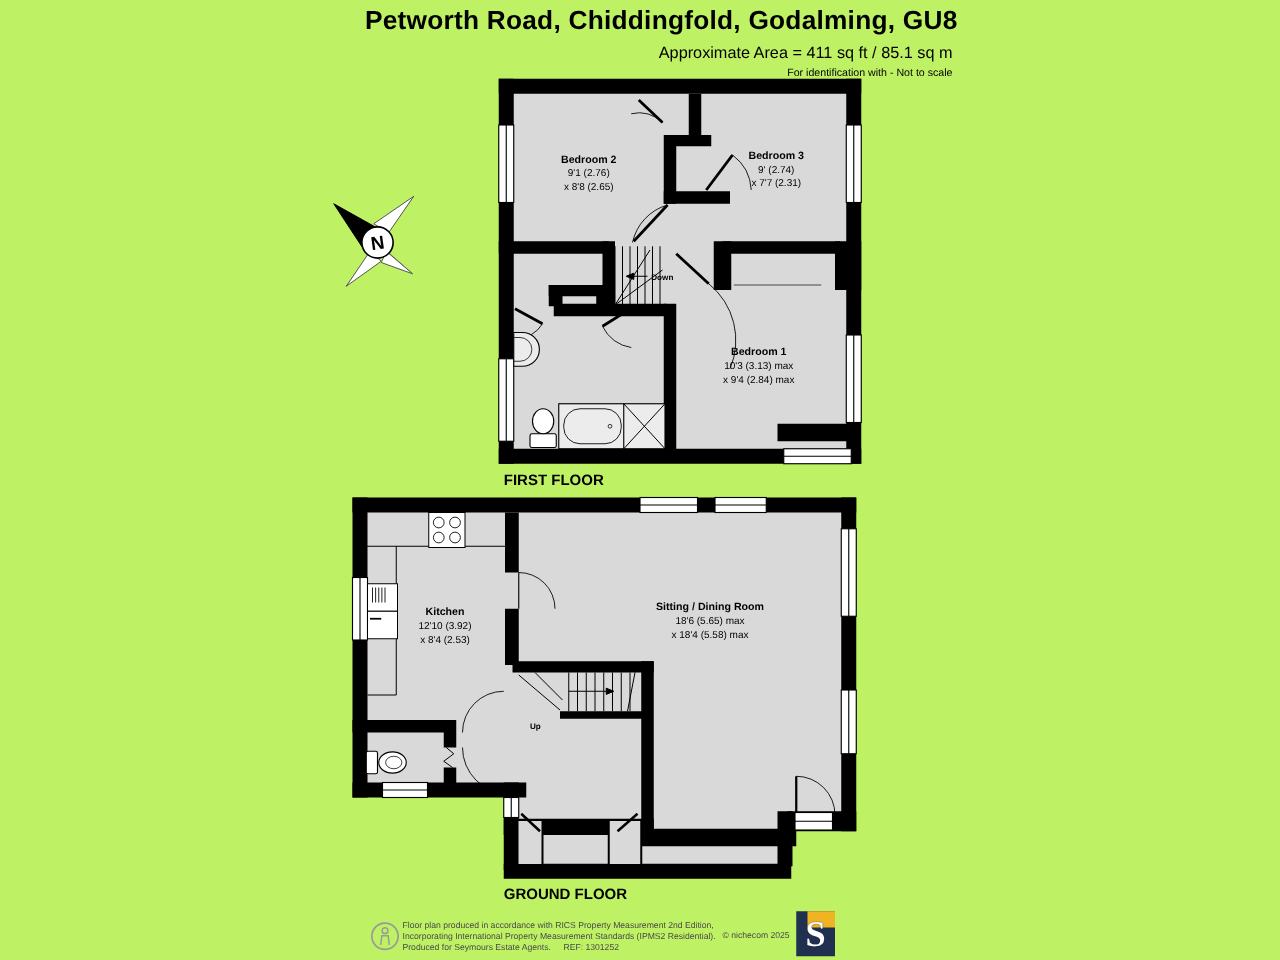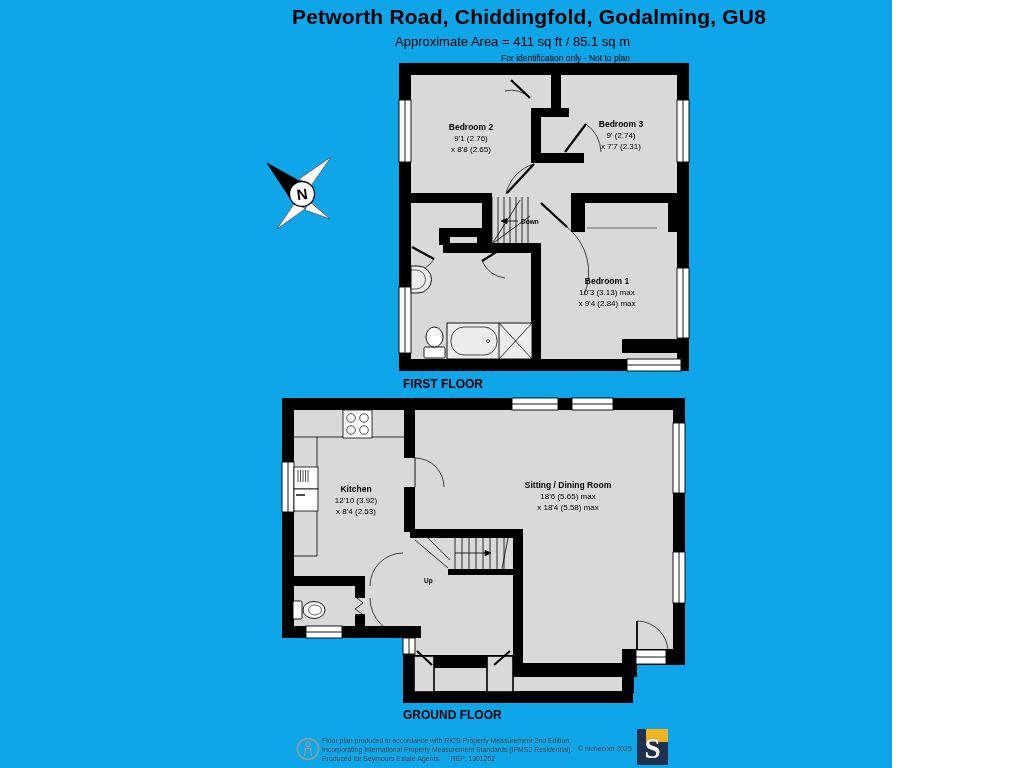--- a/index.html
+++ b/index.html
@@ -1,18 +1,18 @@
 <!DOCTYPE html>
 <html><head>
 <meta charset="utf-8">
 <style>
   html,body{margin:0;padding:0;background:#fff;width:1024px;height:768px;overflow:hidden;
             font-family:"Liberation Sans",sans-serif;color:#000;}
   .abs{position:absolute;}
-  #stage{position:relative;width:892px;height:768px;background:#0ea5e9;}
+  #stage{position:relative;width:1024px;height:768px;background:#bef264;}
   .title{left:0;top:5px;width:1058px;text-align:center;font-size:21px;font-weight:bold;letter-spacing:.2px;}
   .sub{right:262px;top:34px;font-size:13px;white-space:nowrap;}
   .note{right:262px;top:53px;font-size:8.5px;white-space:nowrap;}
   svg text{font-family:"Liberation Sans",sans-serif;}
   .roomname{font-size:8.5px;font-weight:bold;}
   .roomdim{font-size:8px;}
   .floorlab{font-size:12px;font-weight:bold;}
   .stairlab{font-size:6.5px;font-weight:bold;}
   .footer-text{left:322px;top:736px;font-size:6.9px;line-height:9px;color:#4a4a4a;width:270px;}
   .footer-copy{left:578px;top:745px;font-size:6.9px;color:#4a4a4a;white-space:nowrap;}
@@ -24,21 +24,21 @@
             text-shadow:0 0 1px #20304f;}
   .nicheicon{left:296px;top:737px;}
 </style>
 </head>
 <body>
 
 <div id="stage">
 
   <div class="abs title">Petworth Road, Chiddingfold, Godalming, GU8</div>
   <div class="abs sub">Approximate Area = 411 sq ft / 85.1 sq m</div>
-  <div class="abs note">For identification only - Not to plan</div>
+  <div class="abs note">For identification with - Not to scale</div>
 
   <svg class="abs" style="left:0;top:0" width="1024" height="768" viewBox="0 0 1024 768">
 
     <g>
       <line x1="267" y1="163" x2="330" y2="219" stroke="#888" stroke-width="0.7"></line>
       <line x1="331" y1="157" x2="277" y2="229" stroke="#888" stroke-width="0.7"></line>
       <polygon points="331,157 311,186 299,179" fill="#fff" stroke="#555" stroke-width="0.8"></polygon>
       <polygon points="277,229 296,201 305,209" fill="#fff" stroke="#555" stroke-width="0.8"></polygon>
       <polygon points="330,219 309,201 305,210" fill="#fff" stroke="#555" stroke-width="0.8"></polygon>
       <polygon points="267,163 301,182 290,198" fill="#000" stroke="#000" stroke-width="0.8"></polygon>

